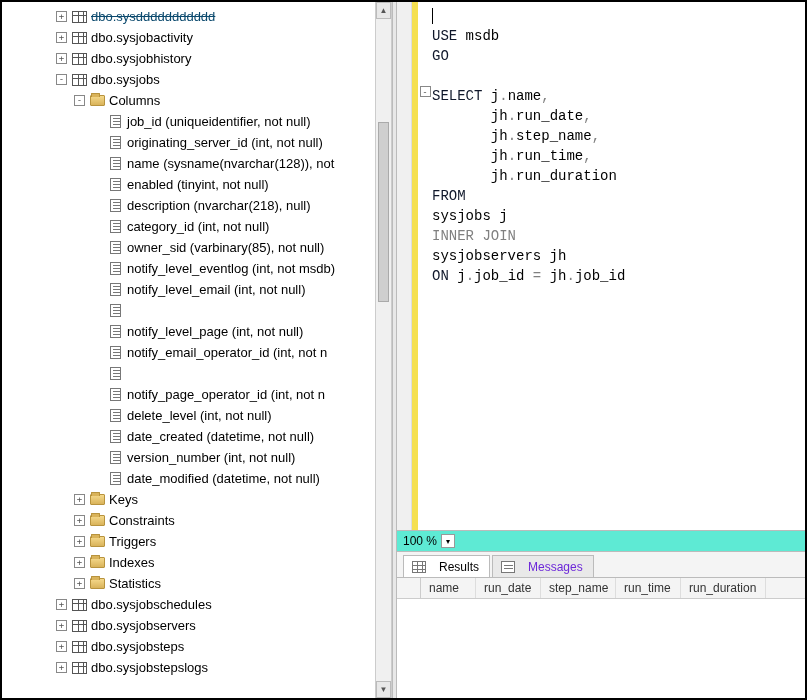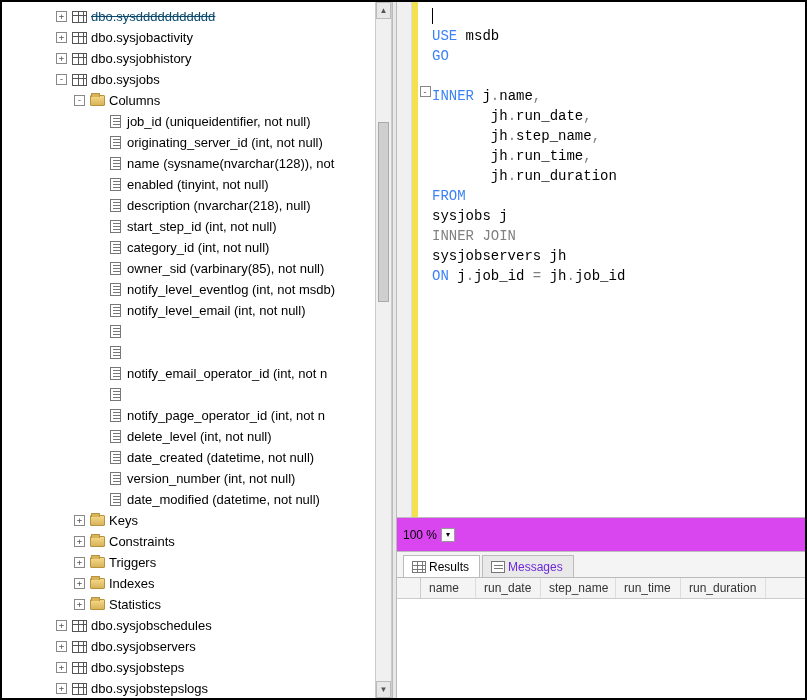--- a/index.html
+++ b/index.html
@@ -156,29 +156,29 @@
   .editor {
     flex: 1;
     font-family: Consolas, 'Courier New', monospace;
     font-size: 14px;
     line-height: 20px;
     padding: 4px 0 0 0;
     white-space: pre;
     color: #000;
     overflow: hidden;
   }
-  .kw { color: #3b82f6; }
+  .kw { color: #0f172a; }
   .op { color: #808080; }
   .cursor { border-left: 1px solid #000; }
   
   .zoom-bar {
-    height: 35px;
+    height: 22px;
     border-top: 1px solid #bbb;
     border-bottom: 1px solid #bbb;
-    background: #d946ef;
+    background: #5eead4;
     display: flex; align-items: center;
     padding: 0 6px;
     font-size: 12px;
   }
   .zoom-bar .dd {
     width: 14px; height: 14px;
     border: 1px solid #999;
     background: #fff;
     margin-left: 4px;
     display: inline-flex; align-items: center; justify-content: center;
@@ -192,21 +192,21 @@
     border-bottom: 1px solid #bbb;
   }
   .tab {
     padding: 4px 10px 3px 8px;
     border: 1px solid #bbb;
     border-bottom: none;
     background: #fff;
     margin-right: 2px;
     font-size: 12px;
     cursor: pointer;
-    display: flex; align-items: center; gap: 3px;
+    display: flex; align-items: center; gap: 13px;
   }
   .tab.inactive { background: #e9e9e9; color: #6d28d9; }
   .tab .ic { width: 14px; height: 12px; display:inline-block; }
   .tab .ic.grid {
     border:1px solid #777;
     background:
       linear-gradient(#777,#777) 0 3px/100% 1px no-repeat,
       linear-gradient(#777,#777) 0 7px/100% 1px no-repeat,
       linear-gradient(#777,#777) 4px 0/1px 100% no-repeat,
       linear-gradient(#777,#777) 9px 0/1px 100% no-repeat,
@@ -362,32 +362,20 @@
           <li>
             <span class="ind"></span>
             <span class="ind"></span>
             <span class="ind"></span>
             <span class="ind"></span>
             <span class="ind"></span>
             <span class="expander blank"></span>
             <span class="node-icon">
               <span class="col"></span>
             </span>
-            <span class="node-label">start_step_id (int, not null)</span>
-          </li>
-          <li>
-            <span class="ind"></span>
-            <span class="ind"></span>
-            <span class="ind"></span>
-            <span class="ind"></span>
-            <span class="ind"></span>
-            <span class="expander blank"></span>
-            <span class="node-icon">
-              <span class="col"></span>
-            </span>
             <span class="node-label">category_id (int, not null)</span>
           </li>
           <li>
             <span class="ind"></span>
             <span class="ind"></span>
             <span class="ind"></span>
             <span class="ind"></span>
             <span class="ind"></span>
             <span class="expander blank"></span>
             <span class="node-icon">
@@ -433,20 +421,21 @@
           <li>
             <span class="ind"></span>
             <span class="ind"></span>
             <span class="ind"></span>
             <span class="ind"></span>
             <span class="ind"></span>
             <span class="expander blank"></span>
             <span class="node-icon">
               <span class="col"></span>
             </span>
+            <span class="node-label">notify_level_page (int, not null)</span>
           </li>
           <li>
             <span class="ind"></span>
             <span class="ind"></span>
             <span class="ind"></span>
             <span class="ind"></span>
             <span class="ind"></span>
             <span class="expander blank"></span>
             <span class="node-icon">
               <span class="col"></span>
@@ -637,21 +626,21 @@
       <div class="glyph-margin"></div>
       <div class="change-margin"></div>
       <div class="outline-margin">
         <div style="height:80px"></div>
         <div class="outline-mark">-</div>
       </div>
       <div class="editor"><span class="cursor"></span><span></span>
 <span class="kw">USE</span><span> msdb</span>
 <span class="kw">GO</span>
 <span></span>
-<span class="kw">INNER</span><span> j</span><span class="op">.</span><span>name</span><span class="op">,</span>
+<span class="kw">SELECT</span><span> j</span><span class="op">.</span><span>name</span><span class="op">,</span>
 <span>       jh</span><span class="op">.</span><span>run_date</span><span class="op">,</span>
 <span>       jh</span><span class="op">.</span><span>step_name</span><span class="op">,</span>
 <span>       jh</span><span class="op">.</span><span>run_time</span><span class="op">,</span>
 <span>       jh</span><span class="op">.</span><span>run_duration</span>
 <span class="kw">FROM</span>
 <span>sysjobs j</span>
 <span class="op">INNER JOIN</span>
 <span>sysjobservers jh</span>
 <span class="kw">ON</span><span> j</span><span class="op">.</span><span>job_id </span><span class="op">=</span><span> jh</span><span class="op">.</span><span>job_id</span>
 </div>

